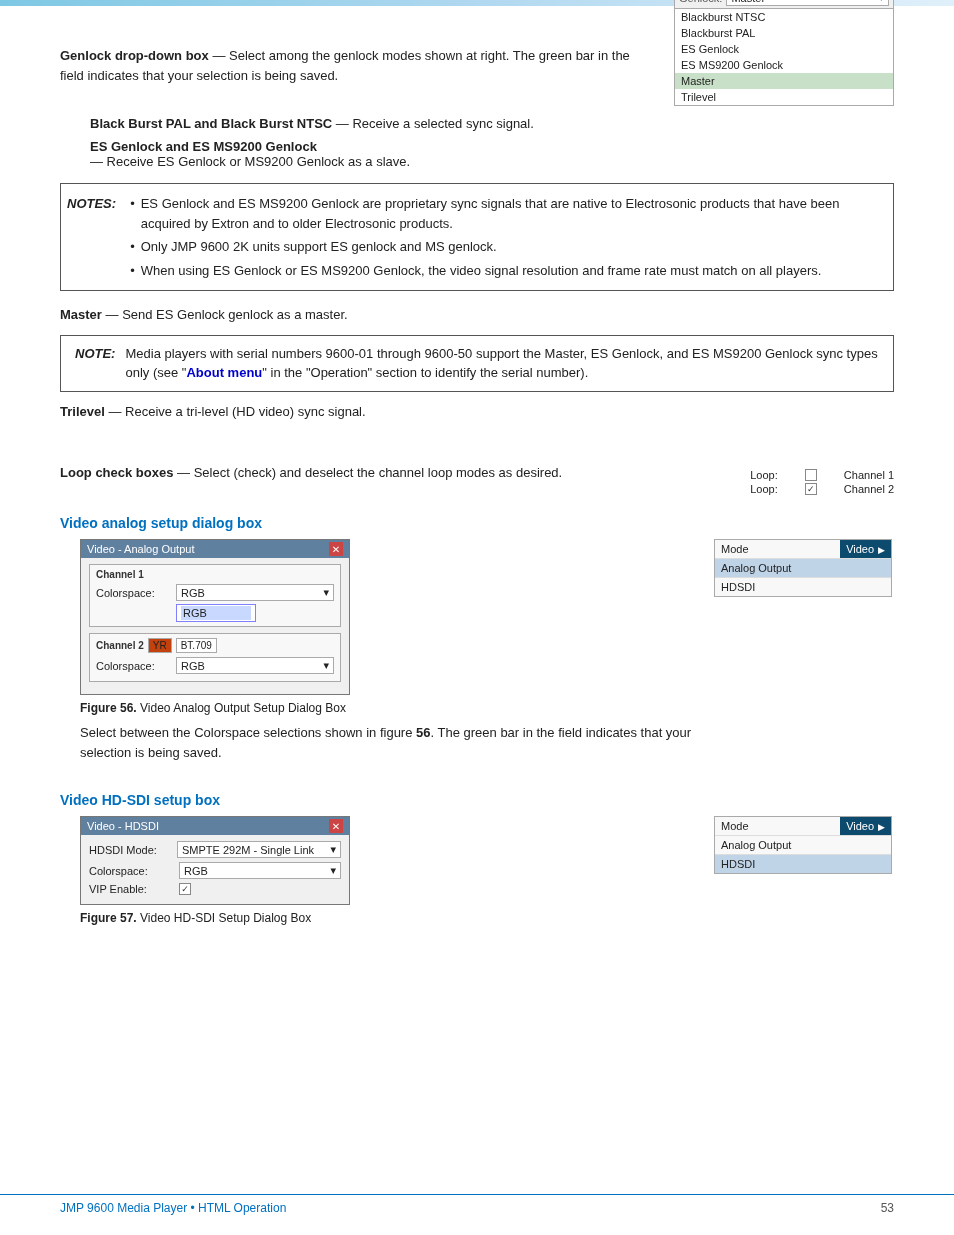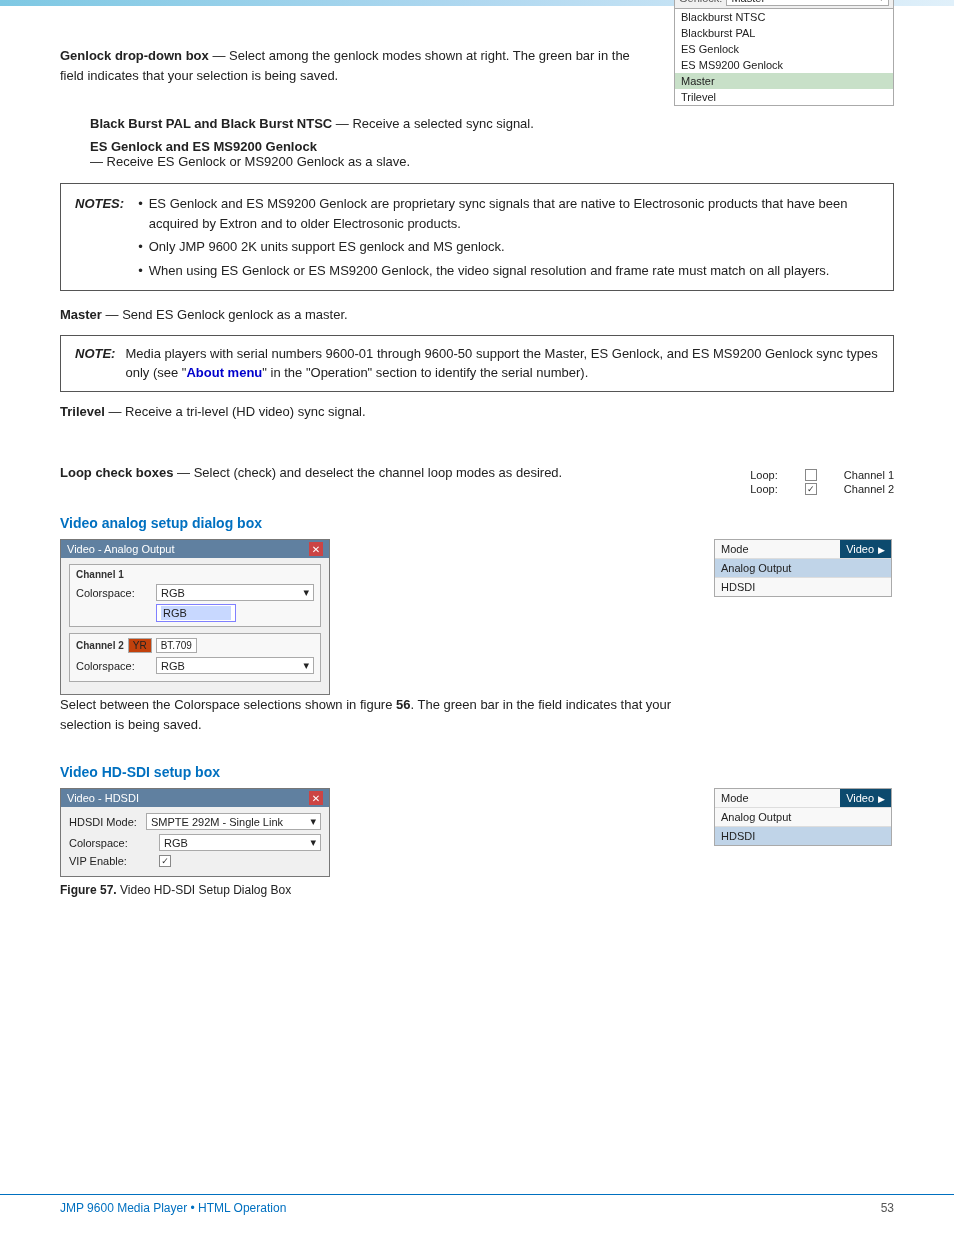--- a/index.html
+++ b/index.html
@@ -61,21 +61,21 @@
     .genlock-option {
       padding: 2px 6px;
       font-size: 11px;
       cursor: pointer;
     }
     .genlock-option.highlighted {
       background: #c8e0c8;
     }
     .notes-box {
       border: 1px solid #555;
-      padding: 10px 14px;
+      padding: 10px 6px;
       margin: 14px 0;
       clear: both;
       line-height: 1.5;
     }
     .notes-label {
       font-weight: bold;
       font-style: italic;
       margin-right: 6px;
     }
     .note-box {
@@ -98,21 +98,21 @@
       font-size: 14px;
       margin-top: 1px;
       margin-bottom: 8px;
     }
     .two-col {
       display: flex;
       gap: 20px;
       align-items: flex-start;
       margin-top: 8px;
     }
-    .left-col { flex: 1; }
+    .left-col { flex: 1; margin-left: 20px; }
     .right-col { flex: 0 0 180px; }
     .dialog-box {
       border: 1px solid #777;
       background: #e8e8e8;
       width: 270px;
       font-size: 11px;
     }
     .dialog-titlebar {
       background: #6080a0;
       color: #fff;
@@ -378,20 +378,24 @@
               <div class="dialog-row">
                 <label>Colorspace:</label>
                 <div class="dialog-select-field">
                   <span>RGB</span>
                   <span>▾</span>
                 </div>
               </div>
             </div>
           </div>
         </div>
+        <div class="figure-caption">
+          <span class="fig-label">Figure 56.</span>
+          <span>Video Analog Output Setup Dialog Box</span>
+        </div>
         <div class="main-text">
           <span>Select between the Colorspace selections shown in figure</span> <span class="bold">56</span><span>. The green bar in the field indicates that your selection is being saved.</span>
         </div>
       </div>
       <div class="right-col">
         <div class="mode-panel">
           <div class="mode-row">
             <span class="mode-cell">Mode</span>
             <span class="mode-cell-right">Video <span class="mode-arrow">▶</span></span>
           </div>
@@ -411,21 +415,21 @@
 
     <div class="two-col">
       <div class="left-col">
         <div class="hdsdi-dialog dialog-box">
           <div class="dialog-titlebar">
             <span>Video - HDSDI</span>
             <div class="dialog-close">✕</div>
           </div>
           <div class="dialog-body">
             <div class="dialog-row">
-              <label style="width:77px;">HDSDI Mode:</label>
+              <label style="width:88px;">HDSDI Mode:</label>
               <div class="dialog-select-field">
                 <span>SMPTE 292M - Single Link</span>
                 <span>▾</span>
               </div>
             </div>
             <div class="dialog-row" style="margin-top:4px;">
               <label style="width:90px;">Colorspace:</label>
               <div class="dialog-select-field">
                 <span>RGB</span>
                 <span>▾</span>

